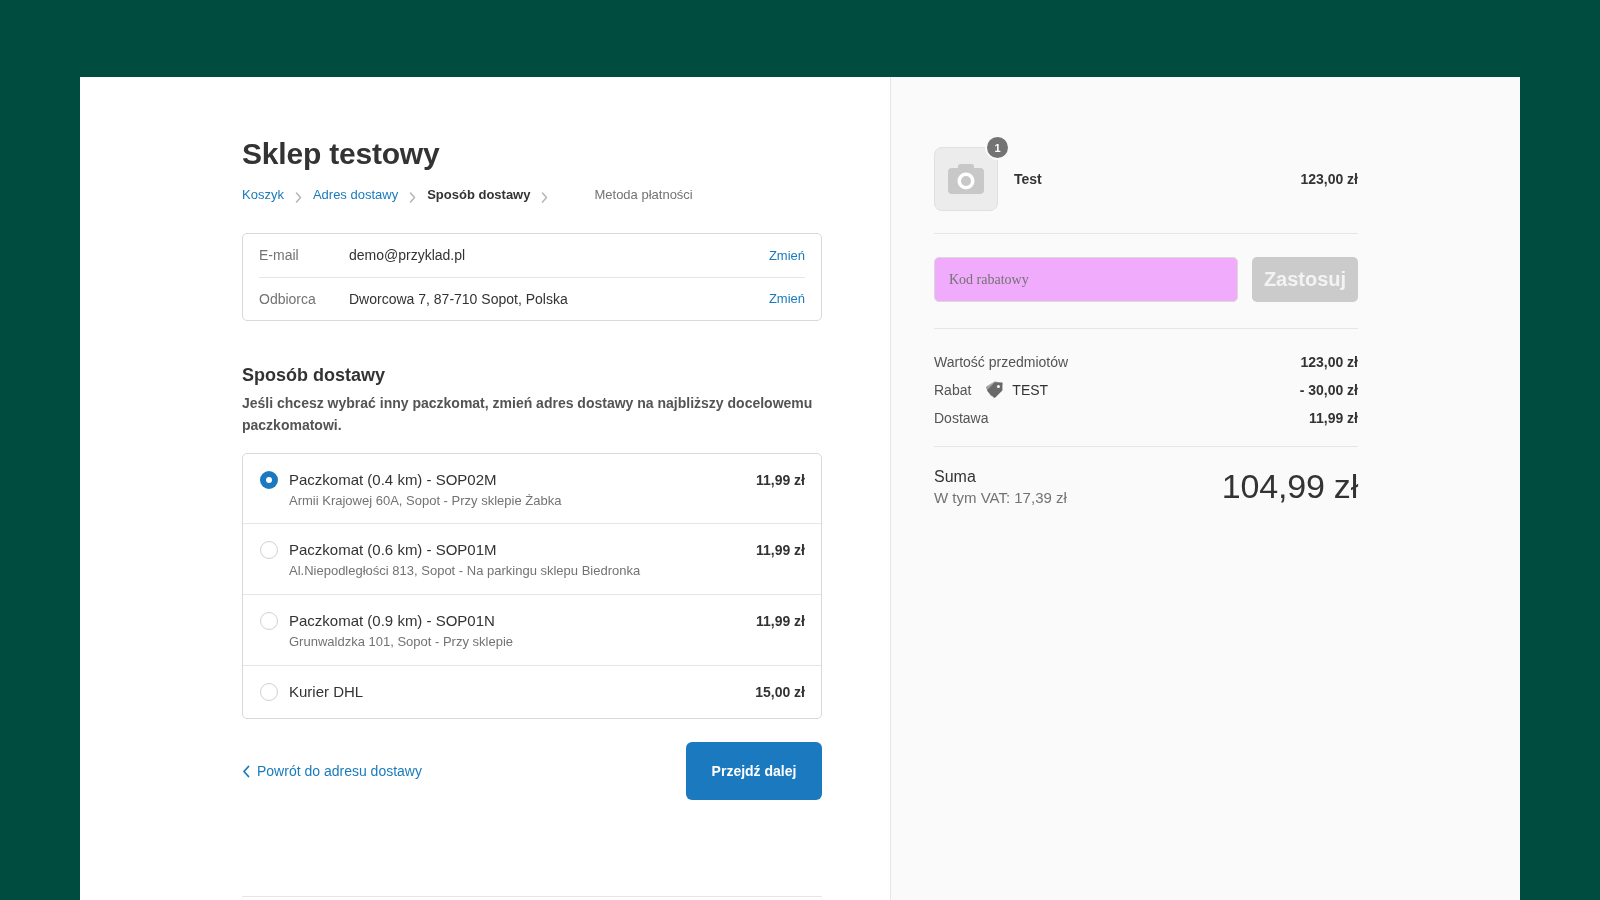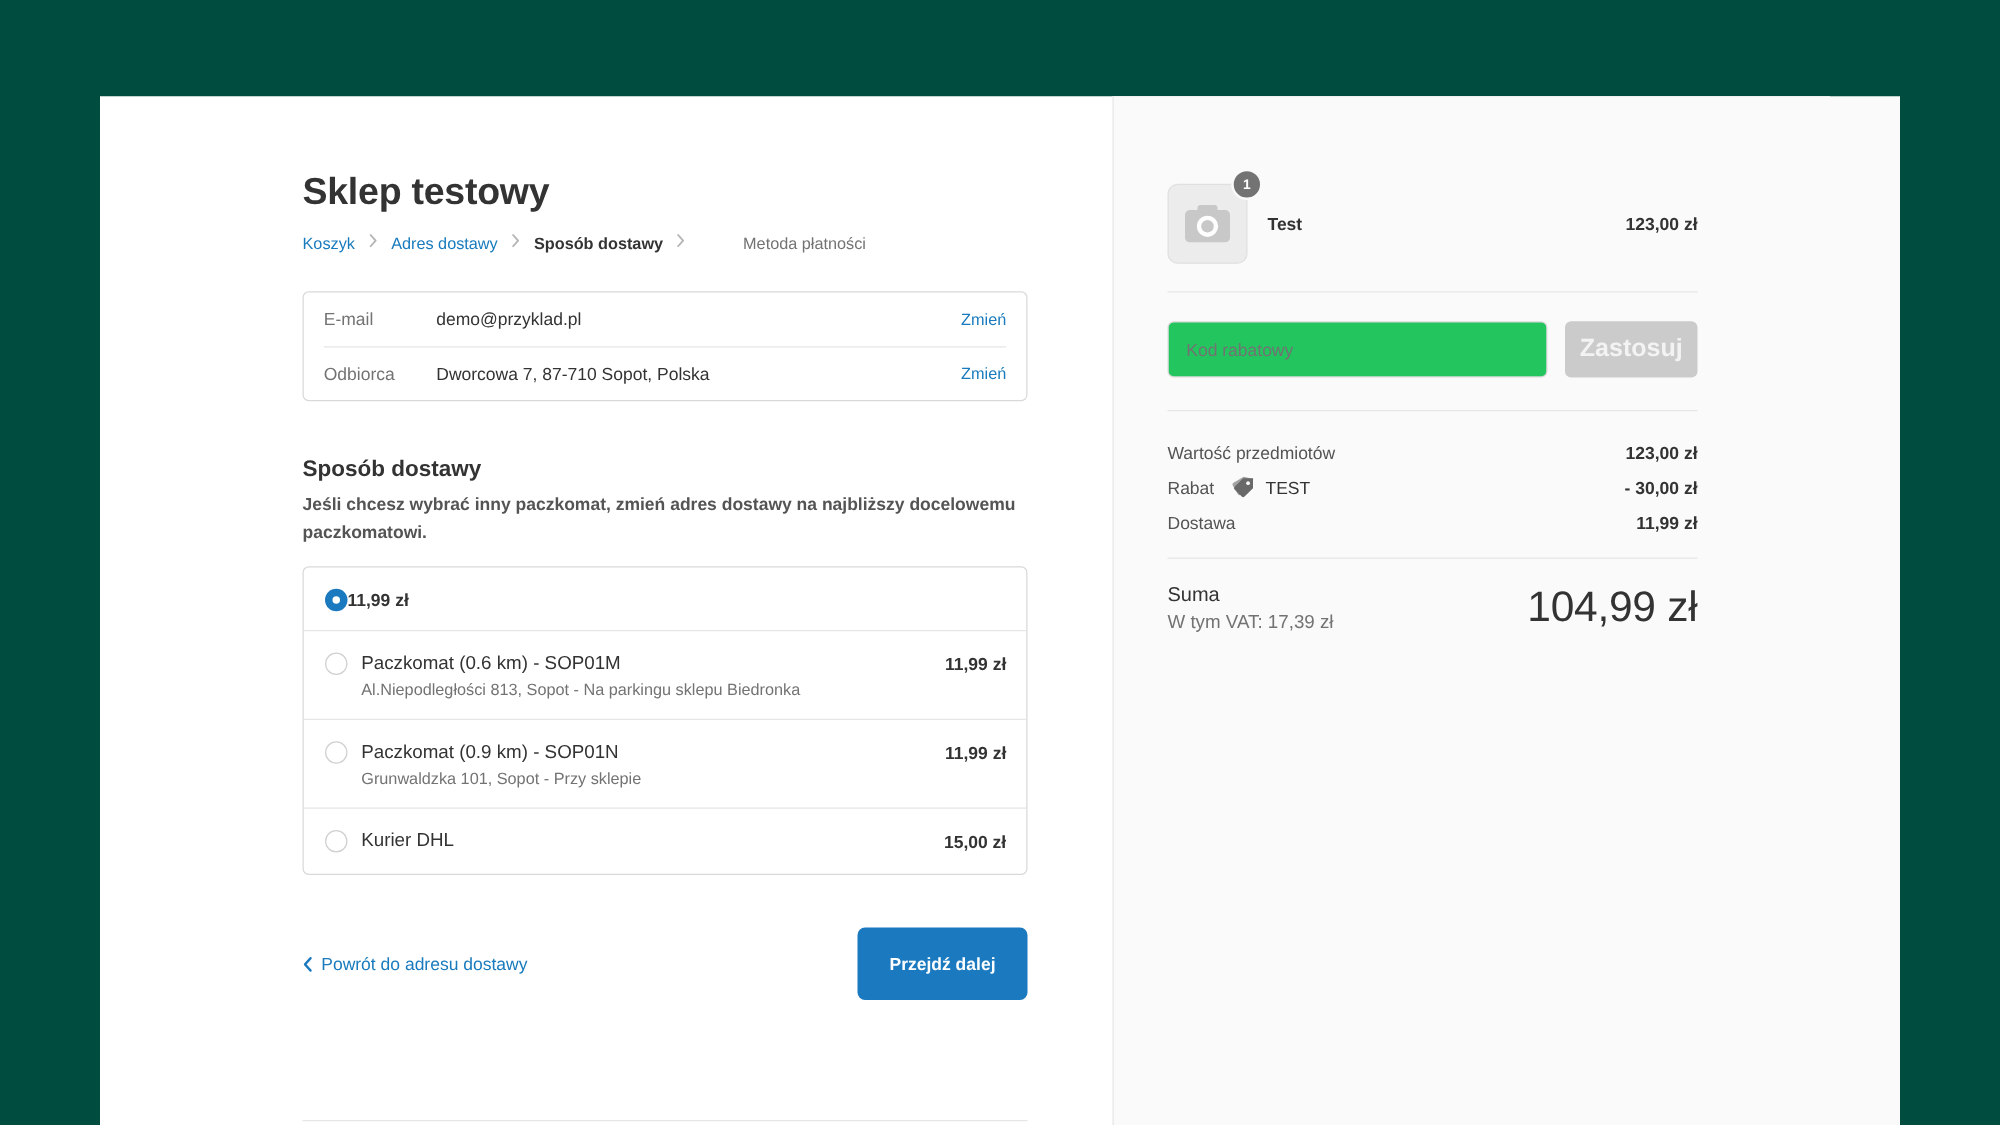--- a/index.html
+++ b/index.html
@@ -30,21 +30,21 @@
     font-size: 30px;
     line-height: 36px;
     font-weight: 700;
     letter-spacing: -0.2px;
     color: #333333;
   }
   .breadcrumb {
     position: absolute;
     left: 162px; top: 110px;
     display: flex;
-    align-items: flex-start;
+    align-items: flex-end;
     gap: 11px;
     font-size: 13px;
     line-height: 16px;
   }
   .breadcrumb .crumb-link { color: #197bbd; text-decoration: none; cursor: pointer; }
   .breadcrumb .crumb-current { color: #333333; font-weight: 700; }
   .breadcrumb .crumb-upcoming { color: #737373; padding-left: 35px; }
   .crumb-chevron { display: inline-flex; align-items: center; }
 
   .review-box {
@@ -216,23 +216,23 @@
     left: 854px; top: 180px;
     width: 424px; height: 45px;
     display: flex;
     gap: 14px;
   }
   .discount-input {
     flex: 1;
     min-width: 0;
     border: 1px solid #d9d9d9;
     border-radius: 5px;
-    background: #22c55e;
+    background: #f0abfc;
     padding: 0 14px;
-    font-family: Liberation Sans, sans-serif;
+    font-family: Liberation Serif, serif;
     font-size: 14px;
     color: #333333;
   }
   .discount-input::placeholder { color: #737373; opacity: 1; }
   .apply-btn {
     width: 106px;
     border: none;
     border-radius: 5px;
     background: #cbcbcb;
     color: #f3f3f3;
@@ -313,20 +313,24 @@
       <a class="review-action">Zmień</a>
     </div>
   </div>
 
   <h2 class="section-title">Sposób dostawy</h2>
   <p class="section-desc">Jeśli chcesz wybrać inny paczkomat, zmień adres dostawy na najbliższy docelowemu paczkomatowi.</p>
 
   <div class="options-box">
     <div class="option-row">
       <span class="radio checked"></span>
+      <span class="option-text">
+        <span class="option-label">Paczkomat (0.4 km) - SOP02M</span>
+        <div class="option-sublabel">Armii Krajowej 60A, Sopot - Przy sklepie Żabka</div>
+      </span>
       <span class="option-price">11,99 zł</span>
     </div>
     <div class="option-row">
       <span class="radio"></span>
       <span class="option-text">
         <span class="option-label">Paczkomat (0.6 km) - SOP01M</span>
         <div class="option-sublabel">Al.Niepodległości 813, Sopot - Na parkingu sklepu Biedronka</div>
       </span>
       <span class="option-price">11,99 zł</span>
     </div>

